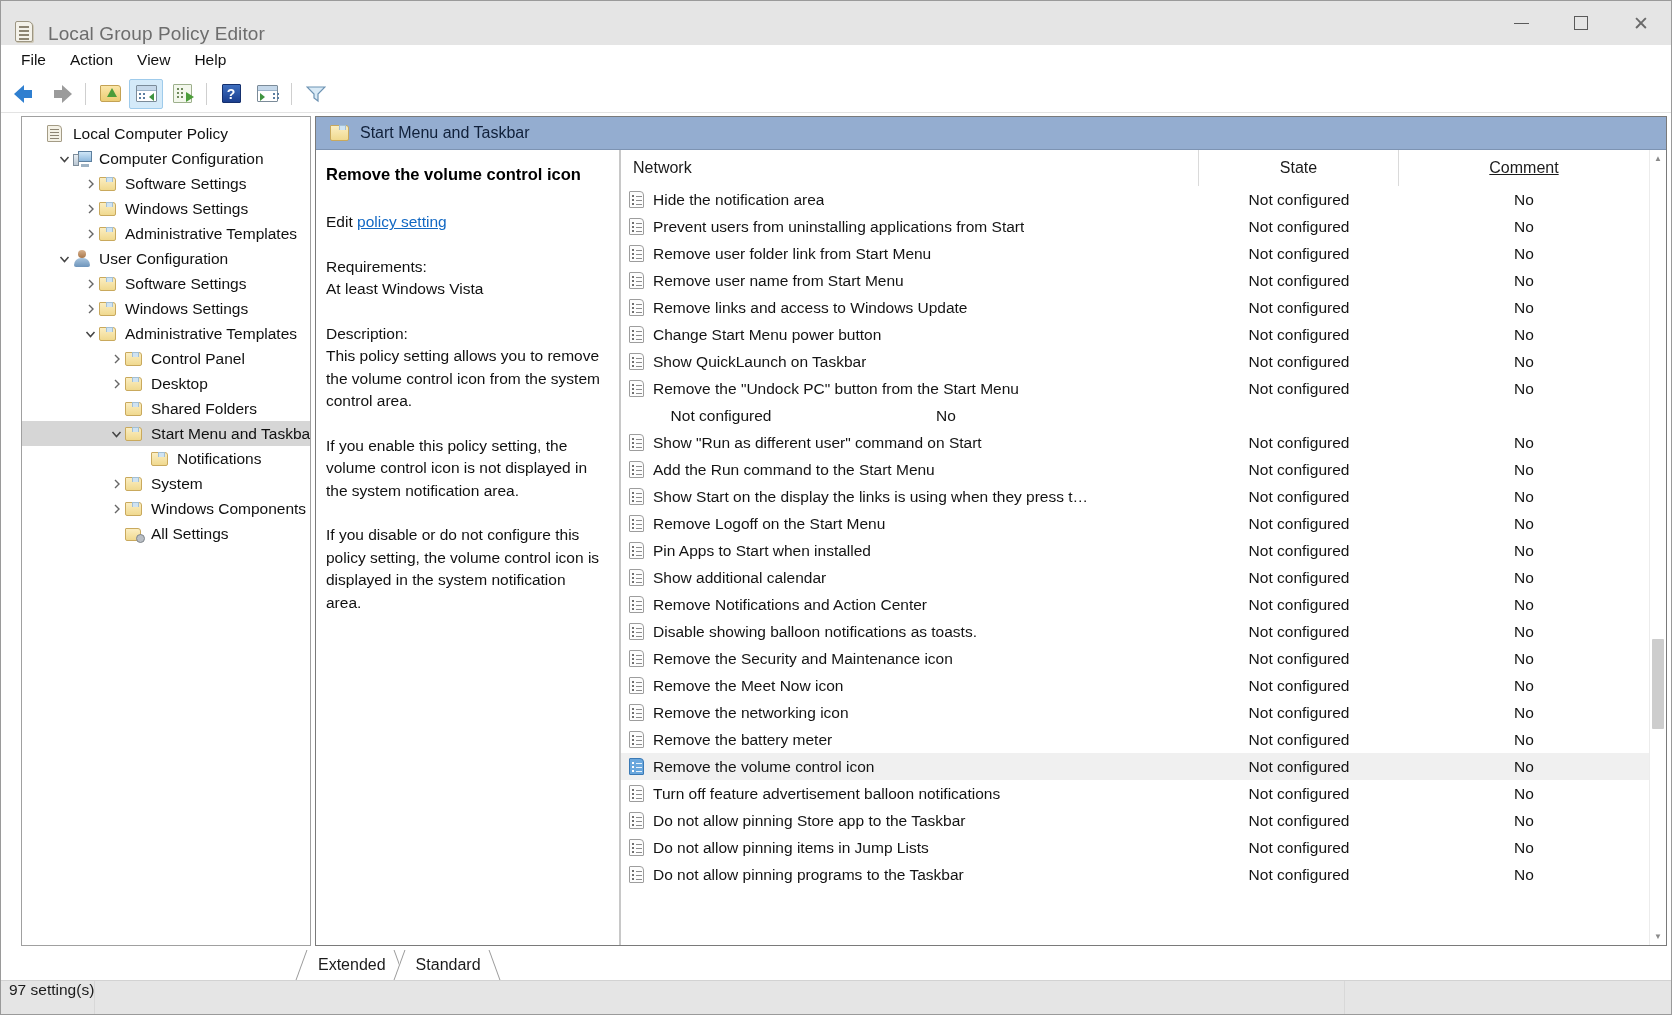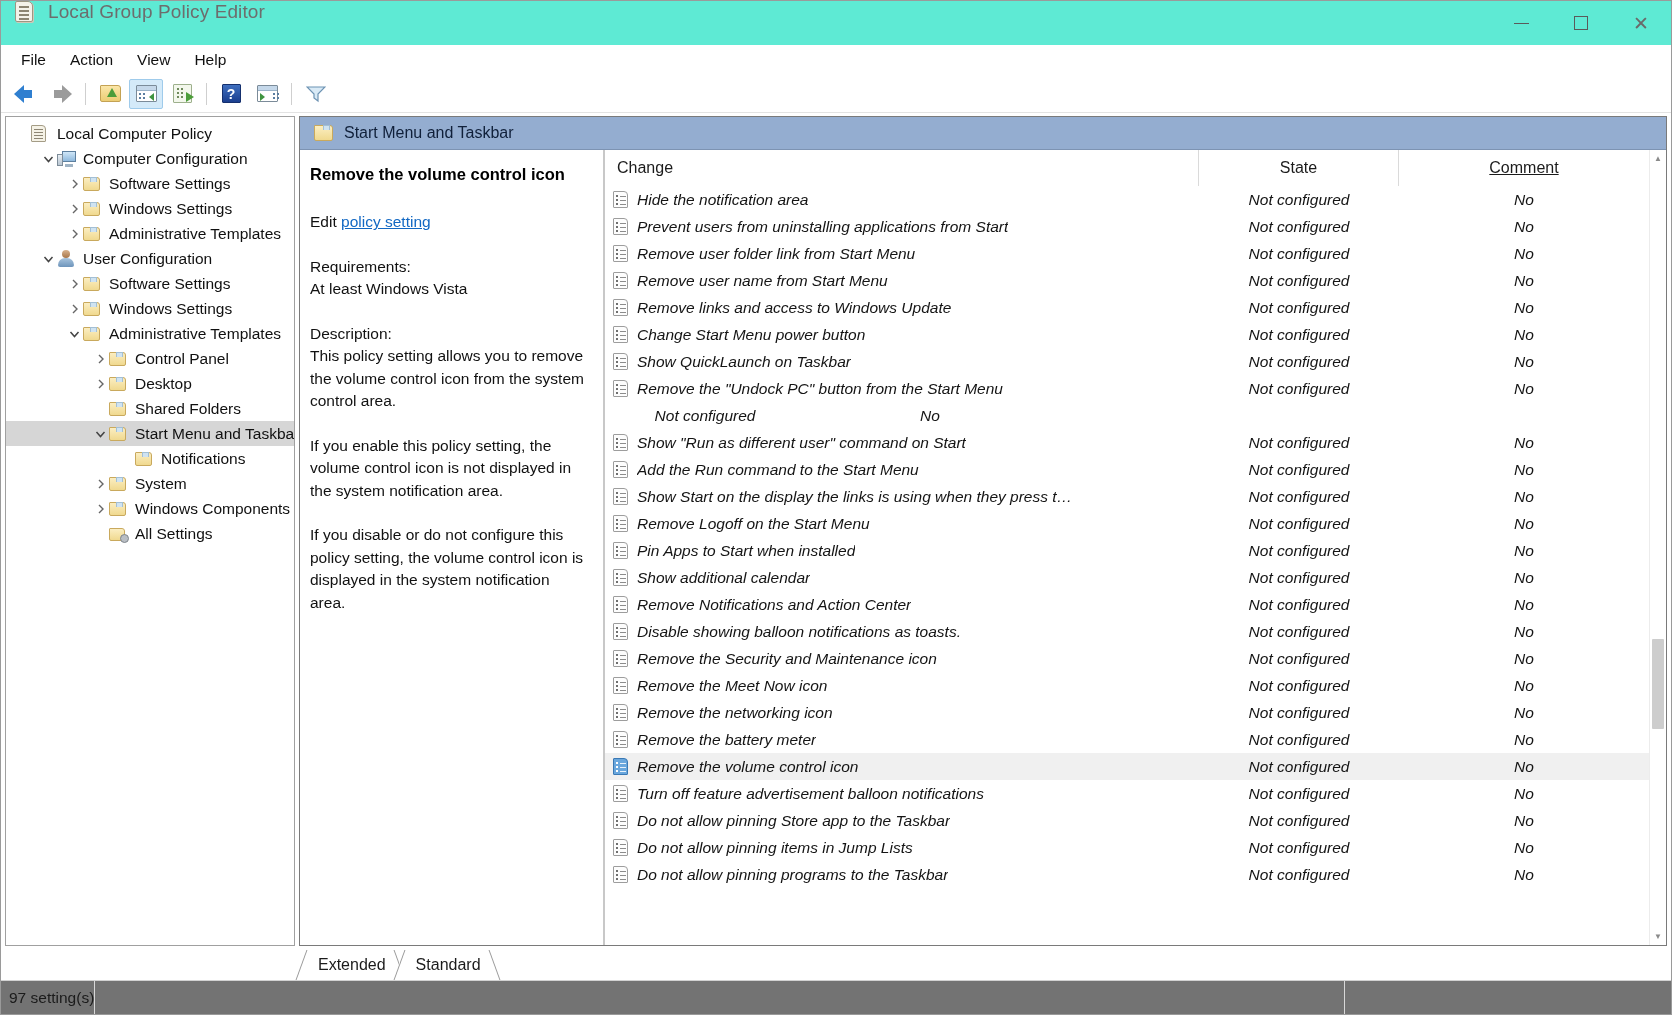--- a/index.html
+++ b/index.html
@@ -13,22 +13,22 @@
   .app {
     width: 1672px; height: 1015px;
     display: flex; flex-direction: column;
     background: #ffffff;
     border: 1px solid #9a9a9a;
   }
 
   
   .titlebar {
     height: 44px; min-height: 44px;
-    display: flex; align-items: flex-start;
-    background: #5eead4;
+    display: flex; align-items: flex-end;
+    background: #e5e5e5;
     position: relative;
   }
   .title-icon { margin-left: 14px; width: 22px; height: 24px; position: relative; }
   .scroll-glyph {
     width: 18px; height: 21px; background: #f4f2ea;
     border: 1.5px solid #9d9683; border-radius: 2px 5px 2px 2px;
     position: relative; box-shadow: 1px 1px 0 #cfc9b7;
   }
   .scroll-glyph::before {
     content: ""; position: absolute; left: 3px; top: 4px;
@@ -136,20 +136,21 @@
   
   .body-row { flex: 1; display: flex; min-height: 0; background: #ffffff; padding: 3px 4px 0 4px; }
 
   
   .tree-pane {
     width: 290px; min-width: 290px;
     border: 1px solid #a0a0a0;
     background: #ffffff;
     overflow: hidden;
     padding-top: 4px;
+    margin-left: 16px;
   }
   .tnode {
     display: flex; align-items: center; height: 25px;
     font-size: 15.5px; color: #101010; white-space: nowrap;
     padding-right: 4px;
   }
   .tnode.sel { background: #d6d6d6; }
   .twist {
     width: 17px; min-width: 17px; display: flex; align-items: center; justify-content: center;
     color: #5f5f5f; font-size: 11px;
@@ -242,21 +243,21 @@
   
   .list-col { flex: 1; display: flex; flex-direction: column; min-width: 0; position: relative; }
   .lv-head {
     height: 36px; min-height: 36px; display: flex; align-items: center;
     font-size: 16px; color: #1b1b1b; background: #fff;
   }
   .lv-head .col { display: flex; align-items: center; height: 100%; }
   .col-setting { flex: 1; padding-left: 12px; min-width: 0; border-right: 1px solid #dadada; }
   .col-state { width: 200px; min-width: 200px; justify-content: center; border-right: 1px solid #dadada; }
   .col-comment { width: 250px; min-width: 250px; justify-content: center; text-decoration: underline; }
-  .lv-body { flex: 1; overflow: hidden; font-style: italic; }
+  .lv-body { flex: 1; overflow: hidden; }
   .lv-row { display: flex; align-items: center; height: 27px; font-size: 15.5px; color: #141414; }
   .lv-row.selected { background: #f0f0f0; }
   .lv-row .c-setting {
     flex: 1; min-width: 0; padding-left: 8px; display: flex; align-items: center;
     overflow: hidden; white-space: nowrap;
   }
   .lv-row .c-state { width: 200px; min-width: 200px; text-align: center; }
   .lv-row .c-comment { width: 250px; min-width: 250px; text-align: center; }
   .policy-icon {
     width: 15px; height: 17px; min-width: 15px; margin-right: 9px; position: relative;
@@ -303,23 +304,23 @@
   }
   .tab .lskew, .tab .rskew {
     position: absolute; top: 0; width: 14px; height: 30px;
   }
   .tab .lskew { left: 0; border-left: 1px solid #9b9b9b; transform: skewX(-20deg); border-bottom: none; }
   .tab .rskew { right: -1px; border-right: 1px solid #9b9b9b; transform: skewX(20deg); }
   .tab.active { font-weight: 400; }
 
   
   .statusbar {
-    height: 34px; min-height: 34px; background: #737373;
+    height: 34px; min-height: 34px; background: #e5e5e5;
     border-top: 1px solid #d2d2d2;
-    display: flex; align-items: center;
+    display: flex; 
   }
   .status-text { padding-left: 8px; font-size: 15.5px; color: #1b1b1b; }
   .status-cell { border-left: 1px solid #d8d8d8; height: 100%; }
   .sc1 { width: 1250px; }
   .sc2 { flex: 1; }
 </style>
 </head>
 <body>
 
 <div class="app">
@@ -601,21 +602,21 @@
           <div class="desc-p">
             <div>Description:</div>
             <div>This policy setting allows you to remove the volume control icon from the system control area.</div>
           </div>
           <div class="desc-p">If you enable this policy setting, the volume control icon is not displayed in the system notification area.</div>
           <div class="desc-p">If you disable or do not configure this policy setting, the volume control icon is displayed in the system notification area.</div>
         </div>
 
         <div class="list-col">
           <div class="lv-head">
-            <div class="col col-setting">Change</div>
+            <div class="col col-setting">Network</div>
             <div class="col col-state">State</div>
             <div class="col col-comment">Comment</div>
           </div>
           <div class="lv-body" id="lv-body">
               <div class="lv-row">
                 <div class="c-setting">
                   <span class="policy-icon"></span>
                   <span class="lv-label">Hide the notification area</span>
                 </div>
                 <div class="c-state">Not configured</div>

